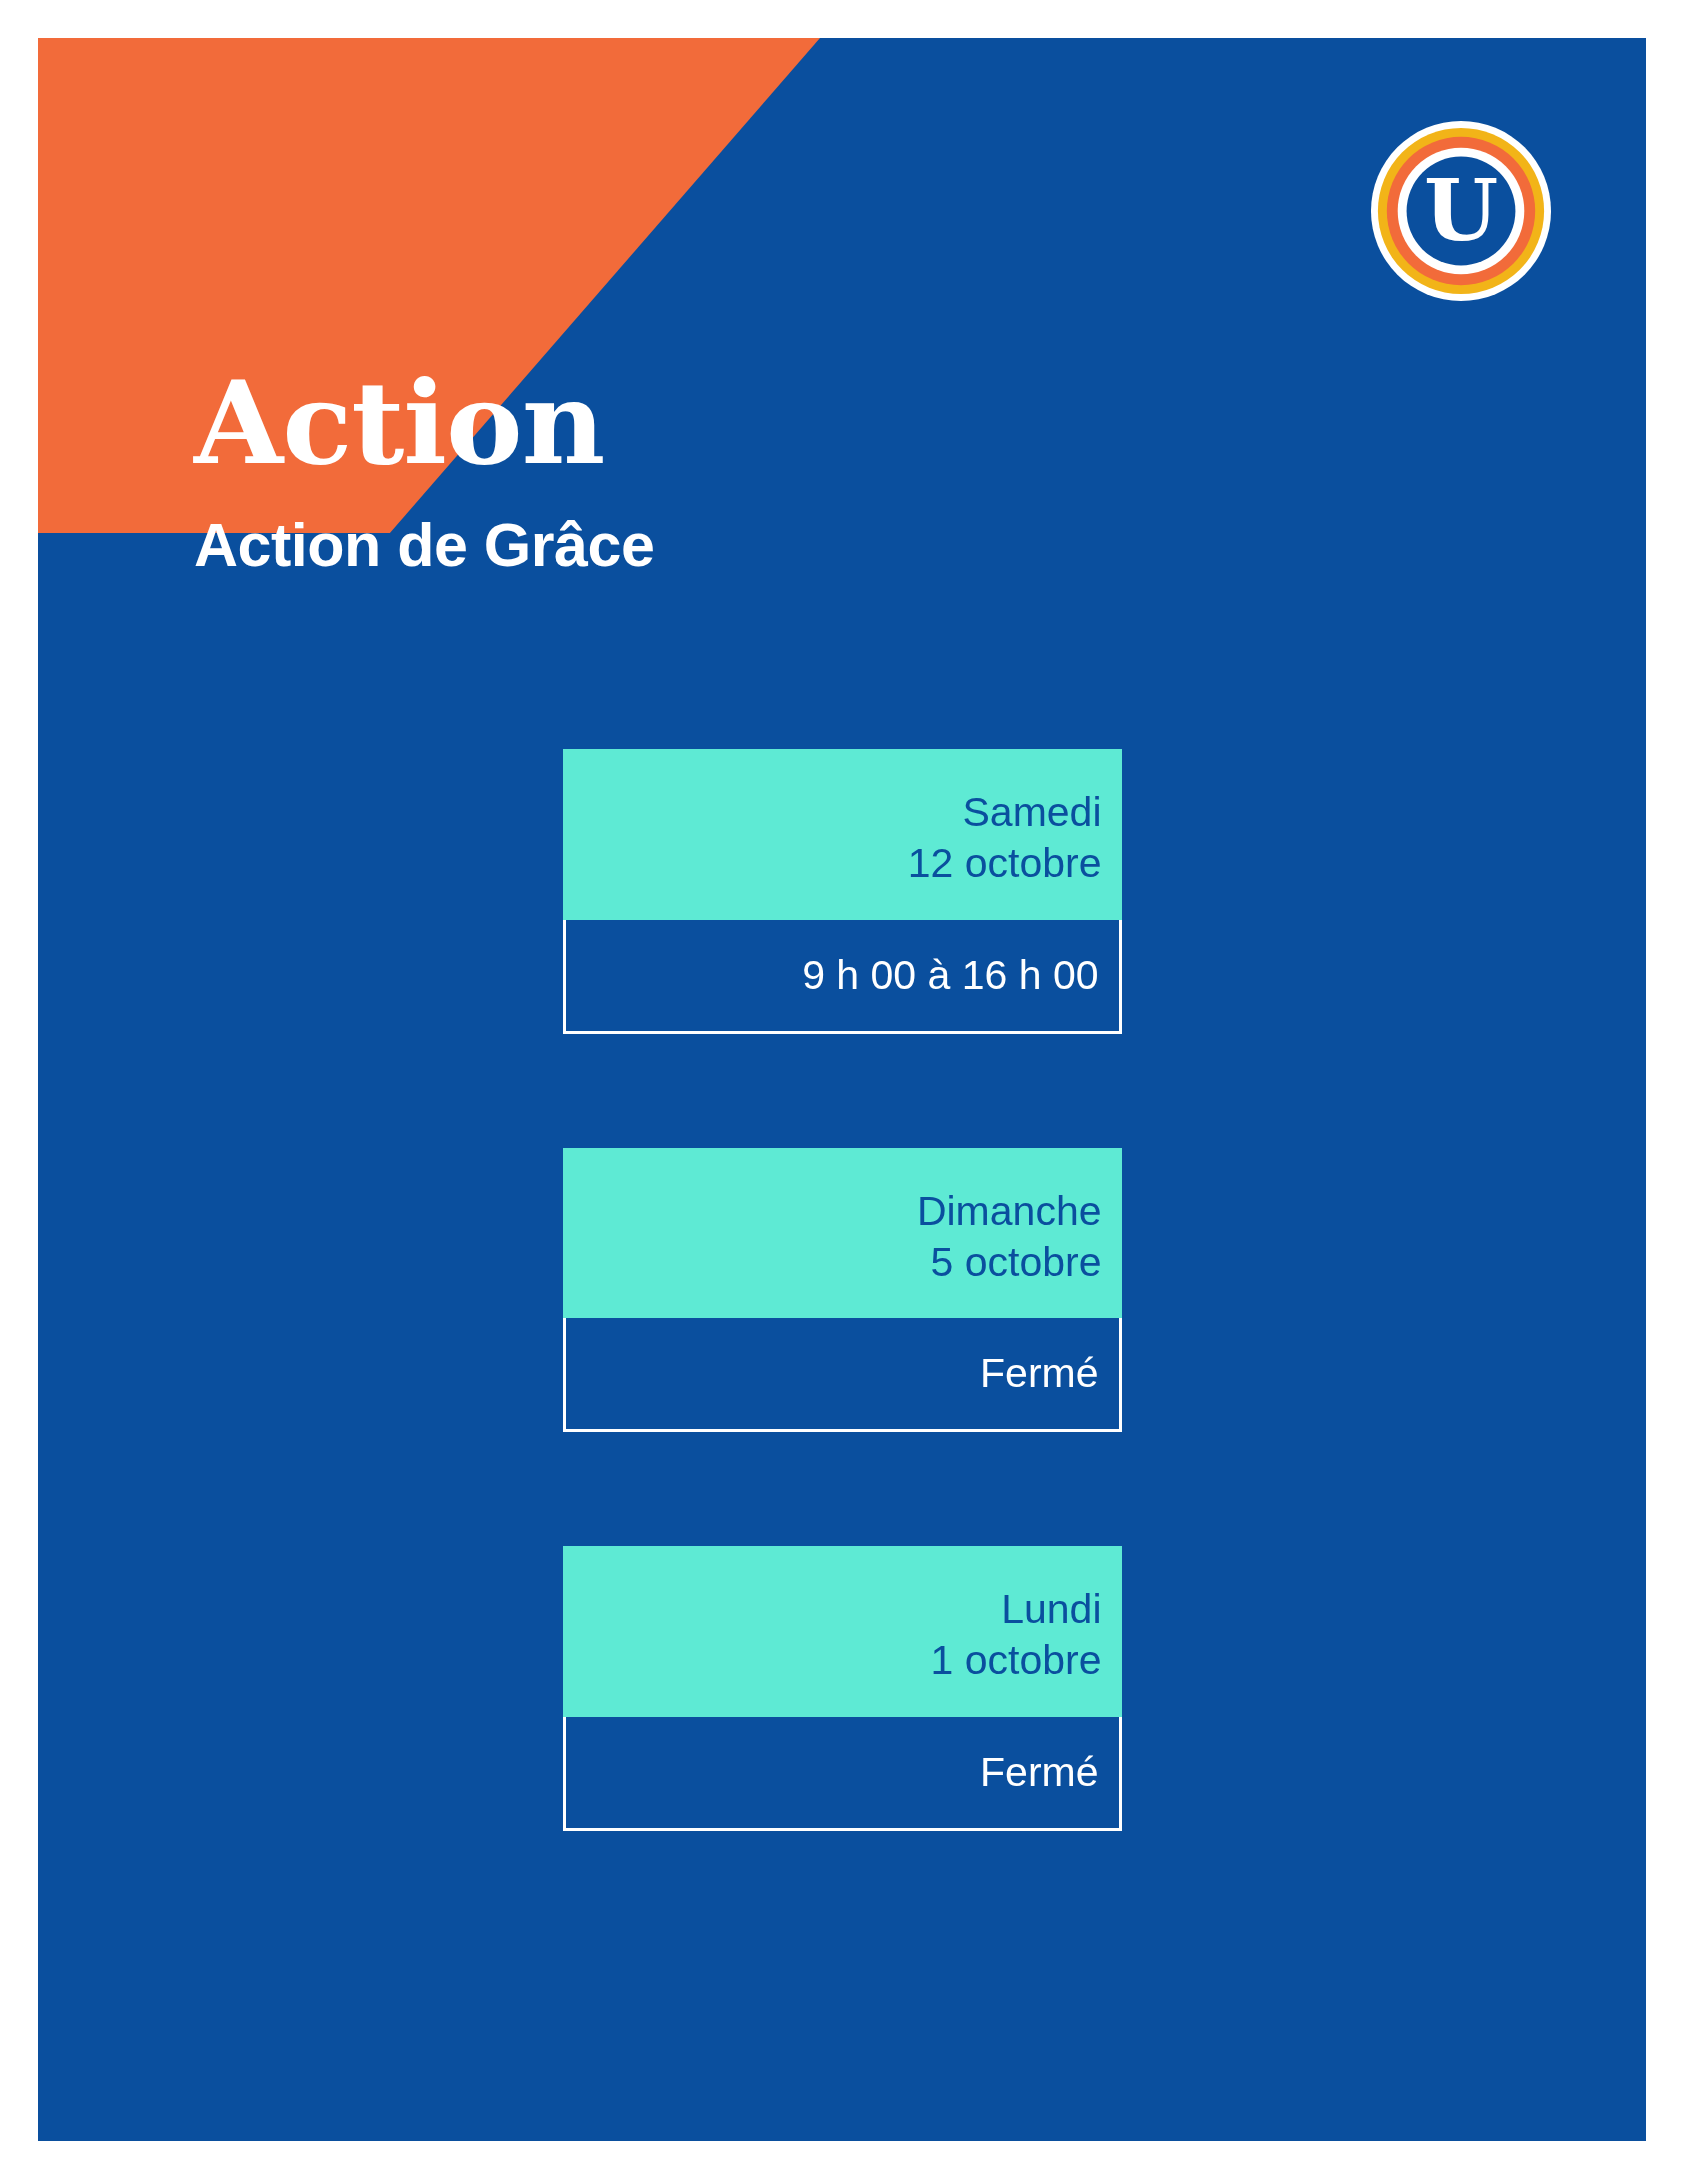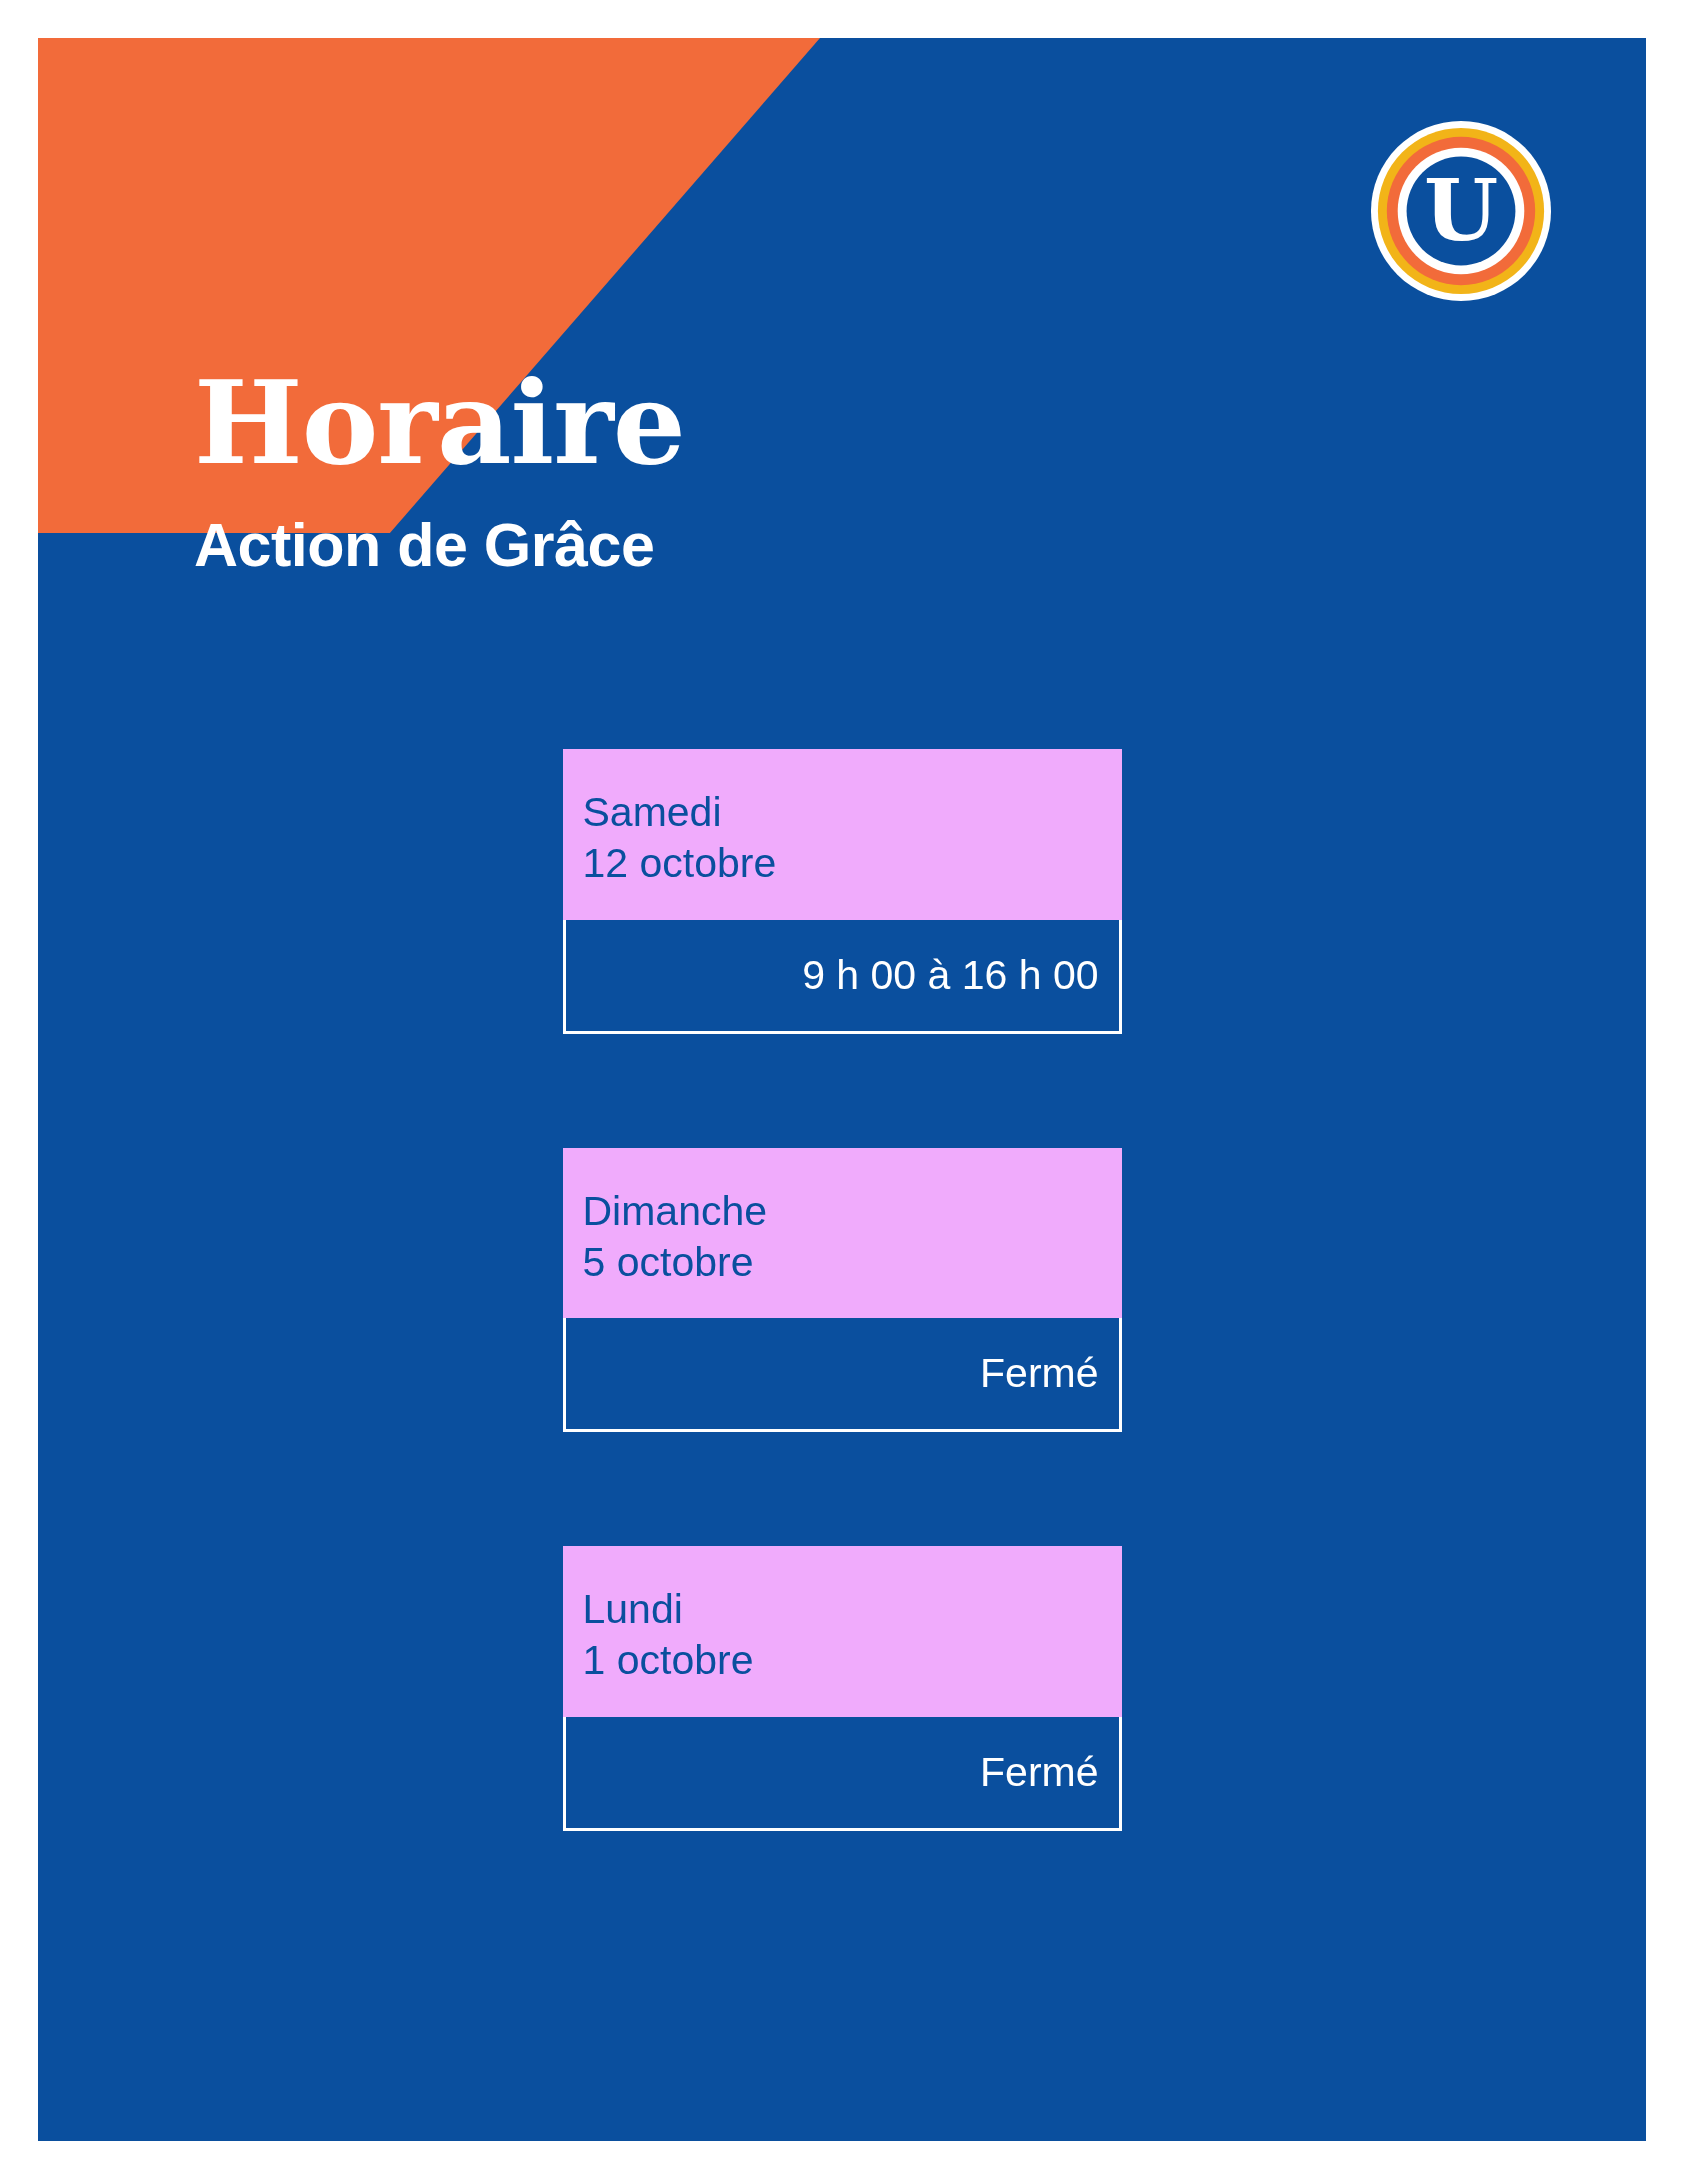--- a/index.html
+++ b/index.html
@@ -79,24 +79,24 @@
     width: 100%;
   }
   .card {
     width: 559px;
     margin: 0 auto 114px auto;
     box-sizing: border-box;
   }
   .card:last-child { margin-bottom: 8px; }
 
   .card-day {
-    background: #f0abfc;
+    background: #5eead4;
     color: #0A4F9E;
-    text-align: left;
-    padding: 38px 4px 30px 20px;
+    text-align: right;
+    padding: 38px 20px 30px 20px;
     box-sizing: border-box;
   }
   .card-day-name {
     font-size: 41px;
     line-height: 1.25;
     font-weight: 400;
   }
   .card-day-date {
     font-size: 41px;
     line-height: 1.25;
@@ -124,21 +124,21 @@
       <circle cx="93" cy="93" r="91" fill="#ffffff"></circle>
       <circle cx="93" cy="93" r="84" fill="#F2B418"></circle>
       <circle cx="93" cy="93" r="75" fill="#F26B3A"></circle>
       <circle cx="93" cy="93" r="64" fill="#ffffff"></circle>
       <circle cx="93" cy="93" r="55" fill="#0A4F9E"></circle>
       <text x="93" y="122" text-anchor="middle" font-family="DejaVu Serif, serif" font-size="86" font-weight="700" fill="#ffffff">U</text>
     </svg>
   </div>
 
   <div class="title-block">
-    <h1 class="title-main">Horaire</h1>
+    <h1 class="title-main">Action</h1>
     <h2 class="title-sub">Action de Grâce</h2>
   </div>
 
   <div class="cards">
 
     <div class="card">
       <div class="card-day">
         <div class="card-day-name">Samedi</div>
         <div class="card-day-date">12 octobre</div>
       </div>

